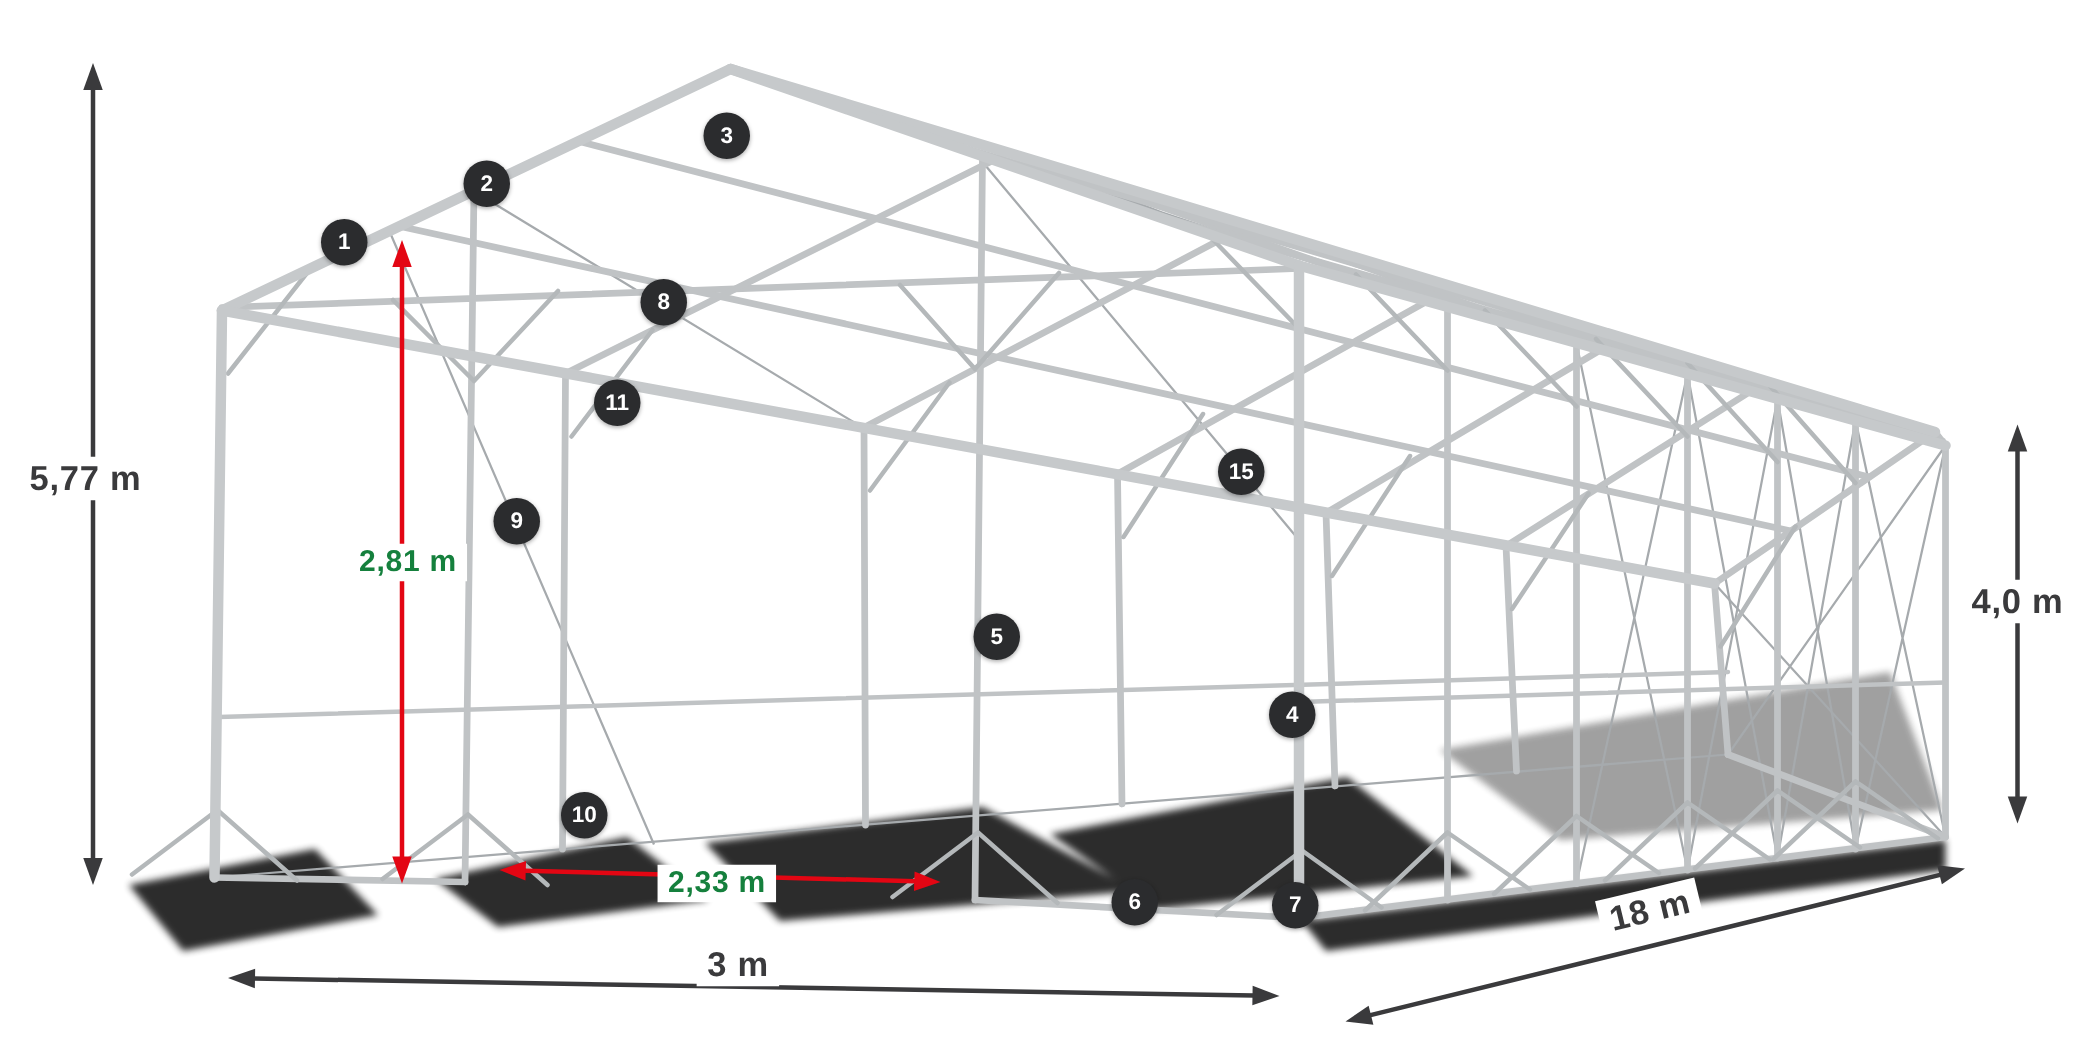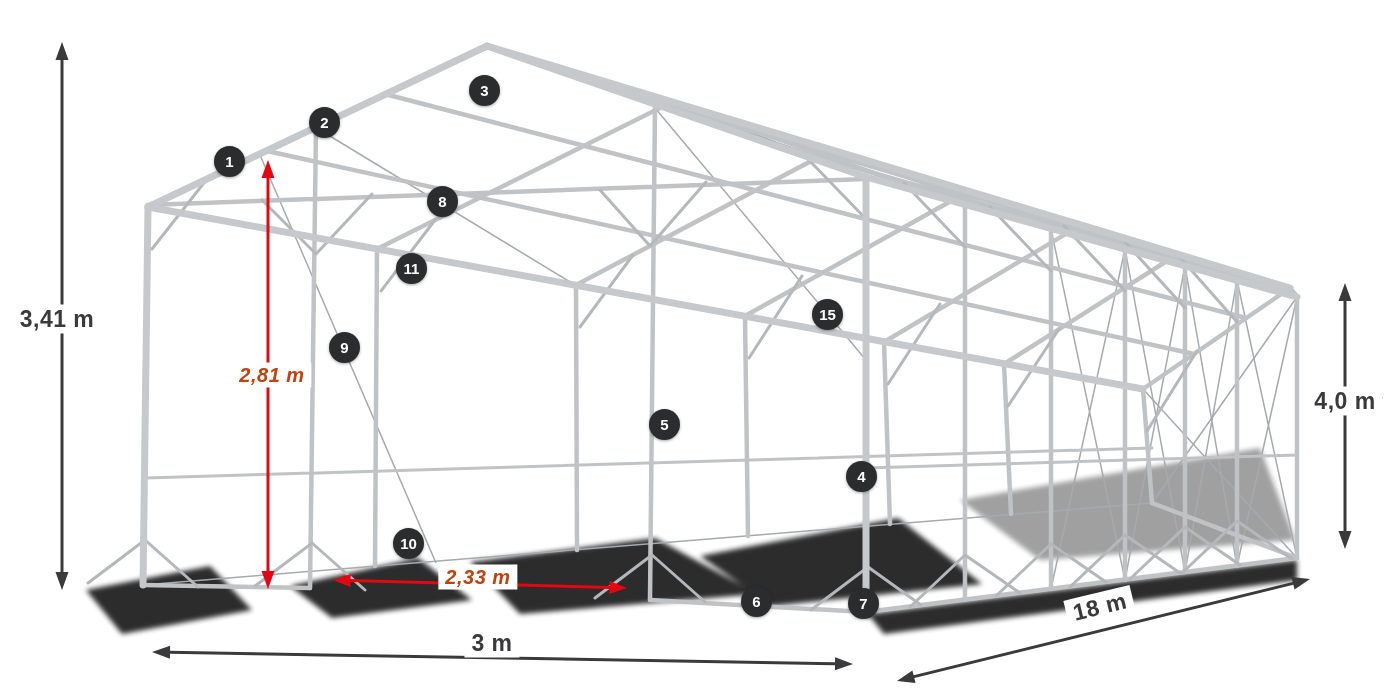--- a/index.html
+++ b/index.html
@@ -15,21 +15,21 @@
   .cable {stroke:#a6aaad;stroke-width:1.5;fill:none;}
   .dimline{stroke:#3a3a3c;stroke-width:3;fill:none;}
   .dimhead{fill:#3a3a3c;stroke:none;}
   .redline{stroke:#e30613;stroke-width:3;fill:none;}
   .redhead{fill:#e30613;stroke:none;}
   .dim-label{
     position:absolute;transform:translate(-50%,-50%);
     background:#ffffff;padding:1px 7px;white-space:nowrap;
     font-weight:bold;font-size:23px;color:#3a3a3c;letter-spacing:.5px;
   }
-  .dim-label.red{color:#c2410c;font-size:20px;font-style:italic;}
+  .dim-label.red{color:#15803d;font-size:20px;}
   .dim-label.rot{transform:translate(-50%,-50%) rotate(-13.5deg);}
   .marker{
     position:absolute;width:31px;height:31px;border-radius:50%;
     background:#2b2c2e;color:#ffffff;font-size:15px;font-weight:bold;
     display:flex;align-items:center;justify-content:center;
     box-shadow:0 1px 3px rgba(0,0,0,.35);cursor:pointer;user-select:none;
   }
 </style>
 </head>
 <body>
@@ -123,38 +123,38 @@
       <path class="redline" d="M268,176 L268,573"></path>
       <path class="redhead" d="M268,160 L261.5,178 L274.5,178 Z"></path>
       <path class="redhead" d="M268,589 L261.5,571 L274.5,571 Z"></path>
 
       <path class="redline" d="M350,580.5 L610,587.5"></path>
       <path class="redhead" d="M333,580 L350.3,587 L350.7,574 Z"></path>
       <path class="redhead" d="M627,588 L609.3,594 L609.7,581 Z"></path>
     </g>
   </svg>
 
-  <div class="dim-label" style="left:57px;top:319px">3,41 m</div>
+  <div class="dim-label" style="left:57px;top:319px">5,77 m</div>
 
   <div class="dim-label" style="left:1345px;top:401px">4,0 m</div>
 
   <div class="dim-label" style="left:492px;top:643px">3 m</div>
 
   <div class="dim-label rot" style="left:1100px;top:607px">18 m</div>
 
   <div class="dim-label red" style="left:272px;top:375px">2,81 m</div>
 
-  <div class="dim-label red" style="left:478px;top:577px">2,33 m</div>
+  <div class="dim-label red" style="left:478px;top:589px">2,33 m</div>
 
   <div class="marker" style="left:214px;top:146px">1</div>
   <div class="marker" style="left:309px;top:107px">2</div>
   <div class="marker" style="left:469px;top:75px">3</div>
   <div class="marker" style="left:846px;top:461px">4</div>
   <div class="marker" style="left:649px;top:409px">5</div>
   <div class="marker" style="left:741px;top:586px">6</div>
   <div class="marker" style="left:848px;top:588px">7</div>
   <div class="marker" style="left:427px;top:186px">8</div>
   <div class="marker" style="left:329px;top:332px">9</div>
-  <div class="marker" style="left:393px;top:528px">10</div>
+  <div class="marker" style="left:374px;top:528px">10</div>
   <div class="marker" style="left:396px;top:253px">11</div>
   <div class="marker" style="left:812px;top:299px">15</div>
 
 </div>
 
 </body></html>

